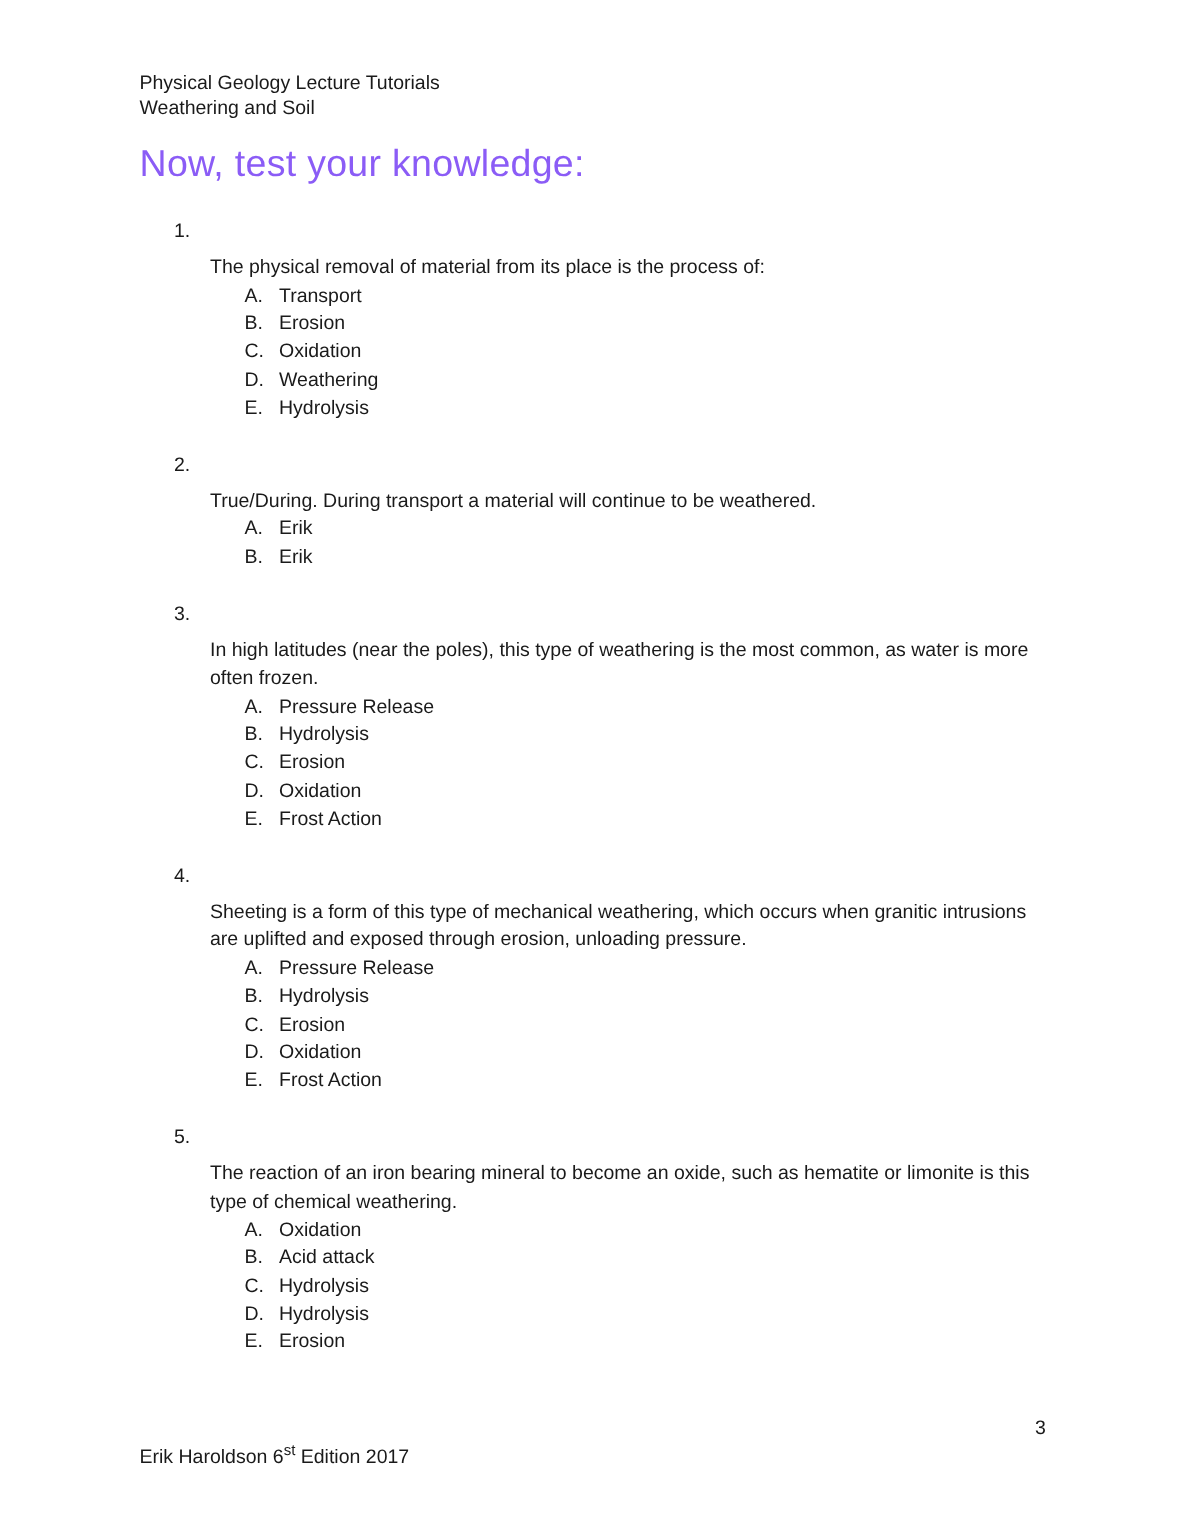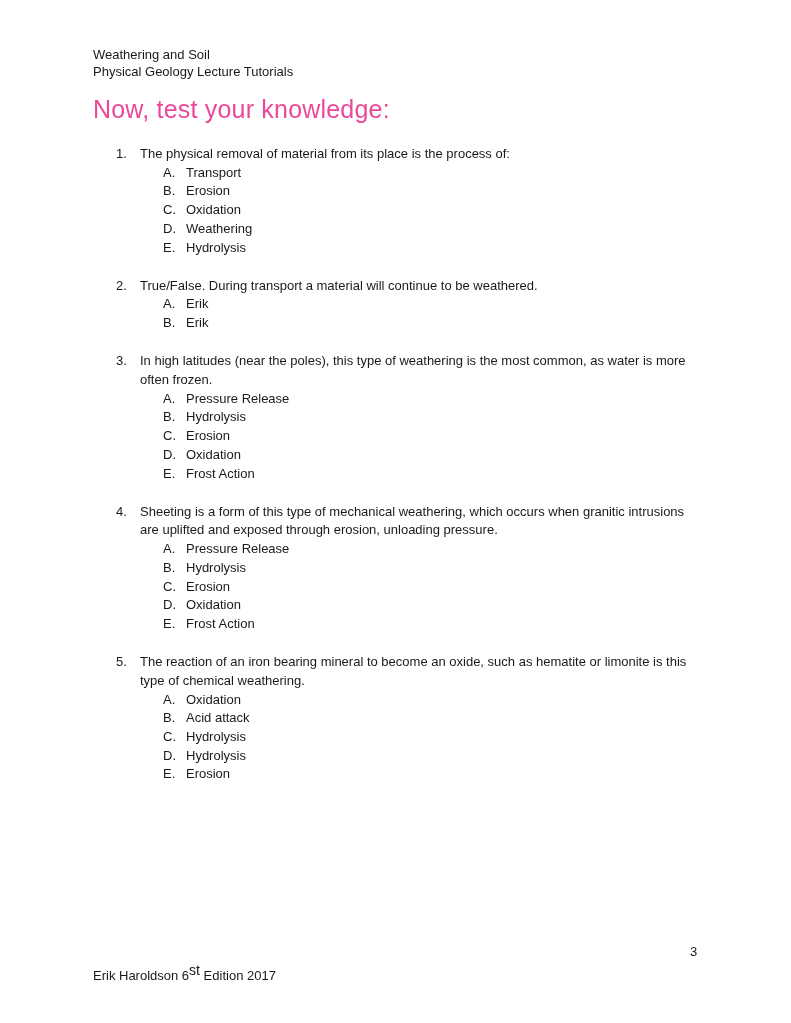--- a/index.html
+++ b/index.html
@@ -1,37 +1,37 @@
 <!DOCTYPE html>
 <html><head>
 <meta charset="utf-8">
 <style>
   html, body { margin: 0; padding: 0; background: #ffffff; }
   body { width: 791px; height: 1023px; position: relative; overflow: hidden;
          font-family: "Liberation Sans", "DejaVu Sans", sans-serif; color: #1a1a1a; }
   .header { position: absolute; left: 93px; top: 46px; font-size: 13px; line-height: 17px; }
-  .title { position: absolute; left: 93px; top: 93px; font-size: 25px; line-height: 32px; color: #ec4899; font-weight: normal; letter-spacing: 0.2px; }
+  .title { position: absolute; left: 93px; top: 93px; font-size: 25px; line-height: 32px; color: #8b5cf6; font-weight: normal; letter-spacing: 0.2px; }
   .questions { position: absolute; left: 116px; top: 145px; width: 590px; font-size: 13px; }
   .question { margin-bottom: 19.5px; }
   .q-row { display: flex; line-height: 18.7px; }
   .q-num { width: 24px; flex: none; }
-  .q-text { flex: 1; }
+  .q-text { flex: 1; margin-top: 24px; }
   .options { margin: 0; padding: 0; list-style: none; }
   .option { display: flex; line-height: 18.7px; padding-left: 47px; }
   .opt-letter { width: 23px; flex: none; }
   .page-num { position: absolute; left: 690px; top: 944px; font-size: 13px; }
   .footer { position: absolute; left: 93px; top: 962px; font-size: 13px; }
-  .footer sup { font-size: 14px; vertical-align: 5px; }
+  .footer sup { font-size: 10px; vertical-align: 5px; }
 </style>
 </head>
 <body>
 
 <div class="header">
+  <div>Physical Geology Lecture Tutorials</div>
   <div>Weathering and Soil</div>
-  <div>Physical Geology Lecture Tutorials</div>
 </div>
 
 <h1 class="title" style="margin:0">Now, test your knowledge:</h1>
 
 <div class="questions">
 
   <div class="question">
     <div class="q-row">
       <span class="q-num">1.</span>
       <span class="q-text">The physical removal of material from its place is the process of:</span>
@@ -56,21 +56,21 @@
       <li class="option">
           <span class="opt-letter">E.</span>
           <span>Hydrolysis</span>
         </li>
     </ul>
   </div>
 
   <div class="question">
     <div class="q-row">
       <span class="q-num">2.</span>
-      <span class="q-text">True/False. During transport a material will continue to be weathered.</span>
+      <span class="q-text">True/During. During transport a material will continue to be weathered.</span>
     </div>
     <ul class="options">
       <li class="option">
           <span class="opt-letter">A.</span>
           <span>Erik</span>
         </li>
       <li class="option">
           <span class="opt-letter">B.</span>
           <span>Erik</span>
         </li>

